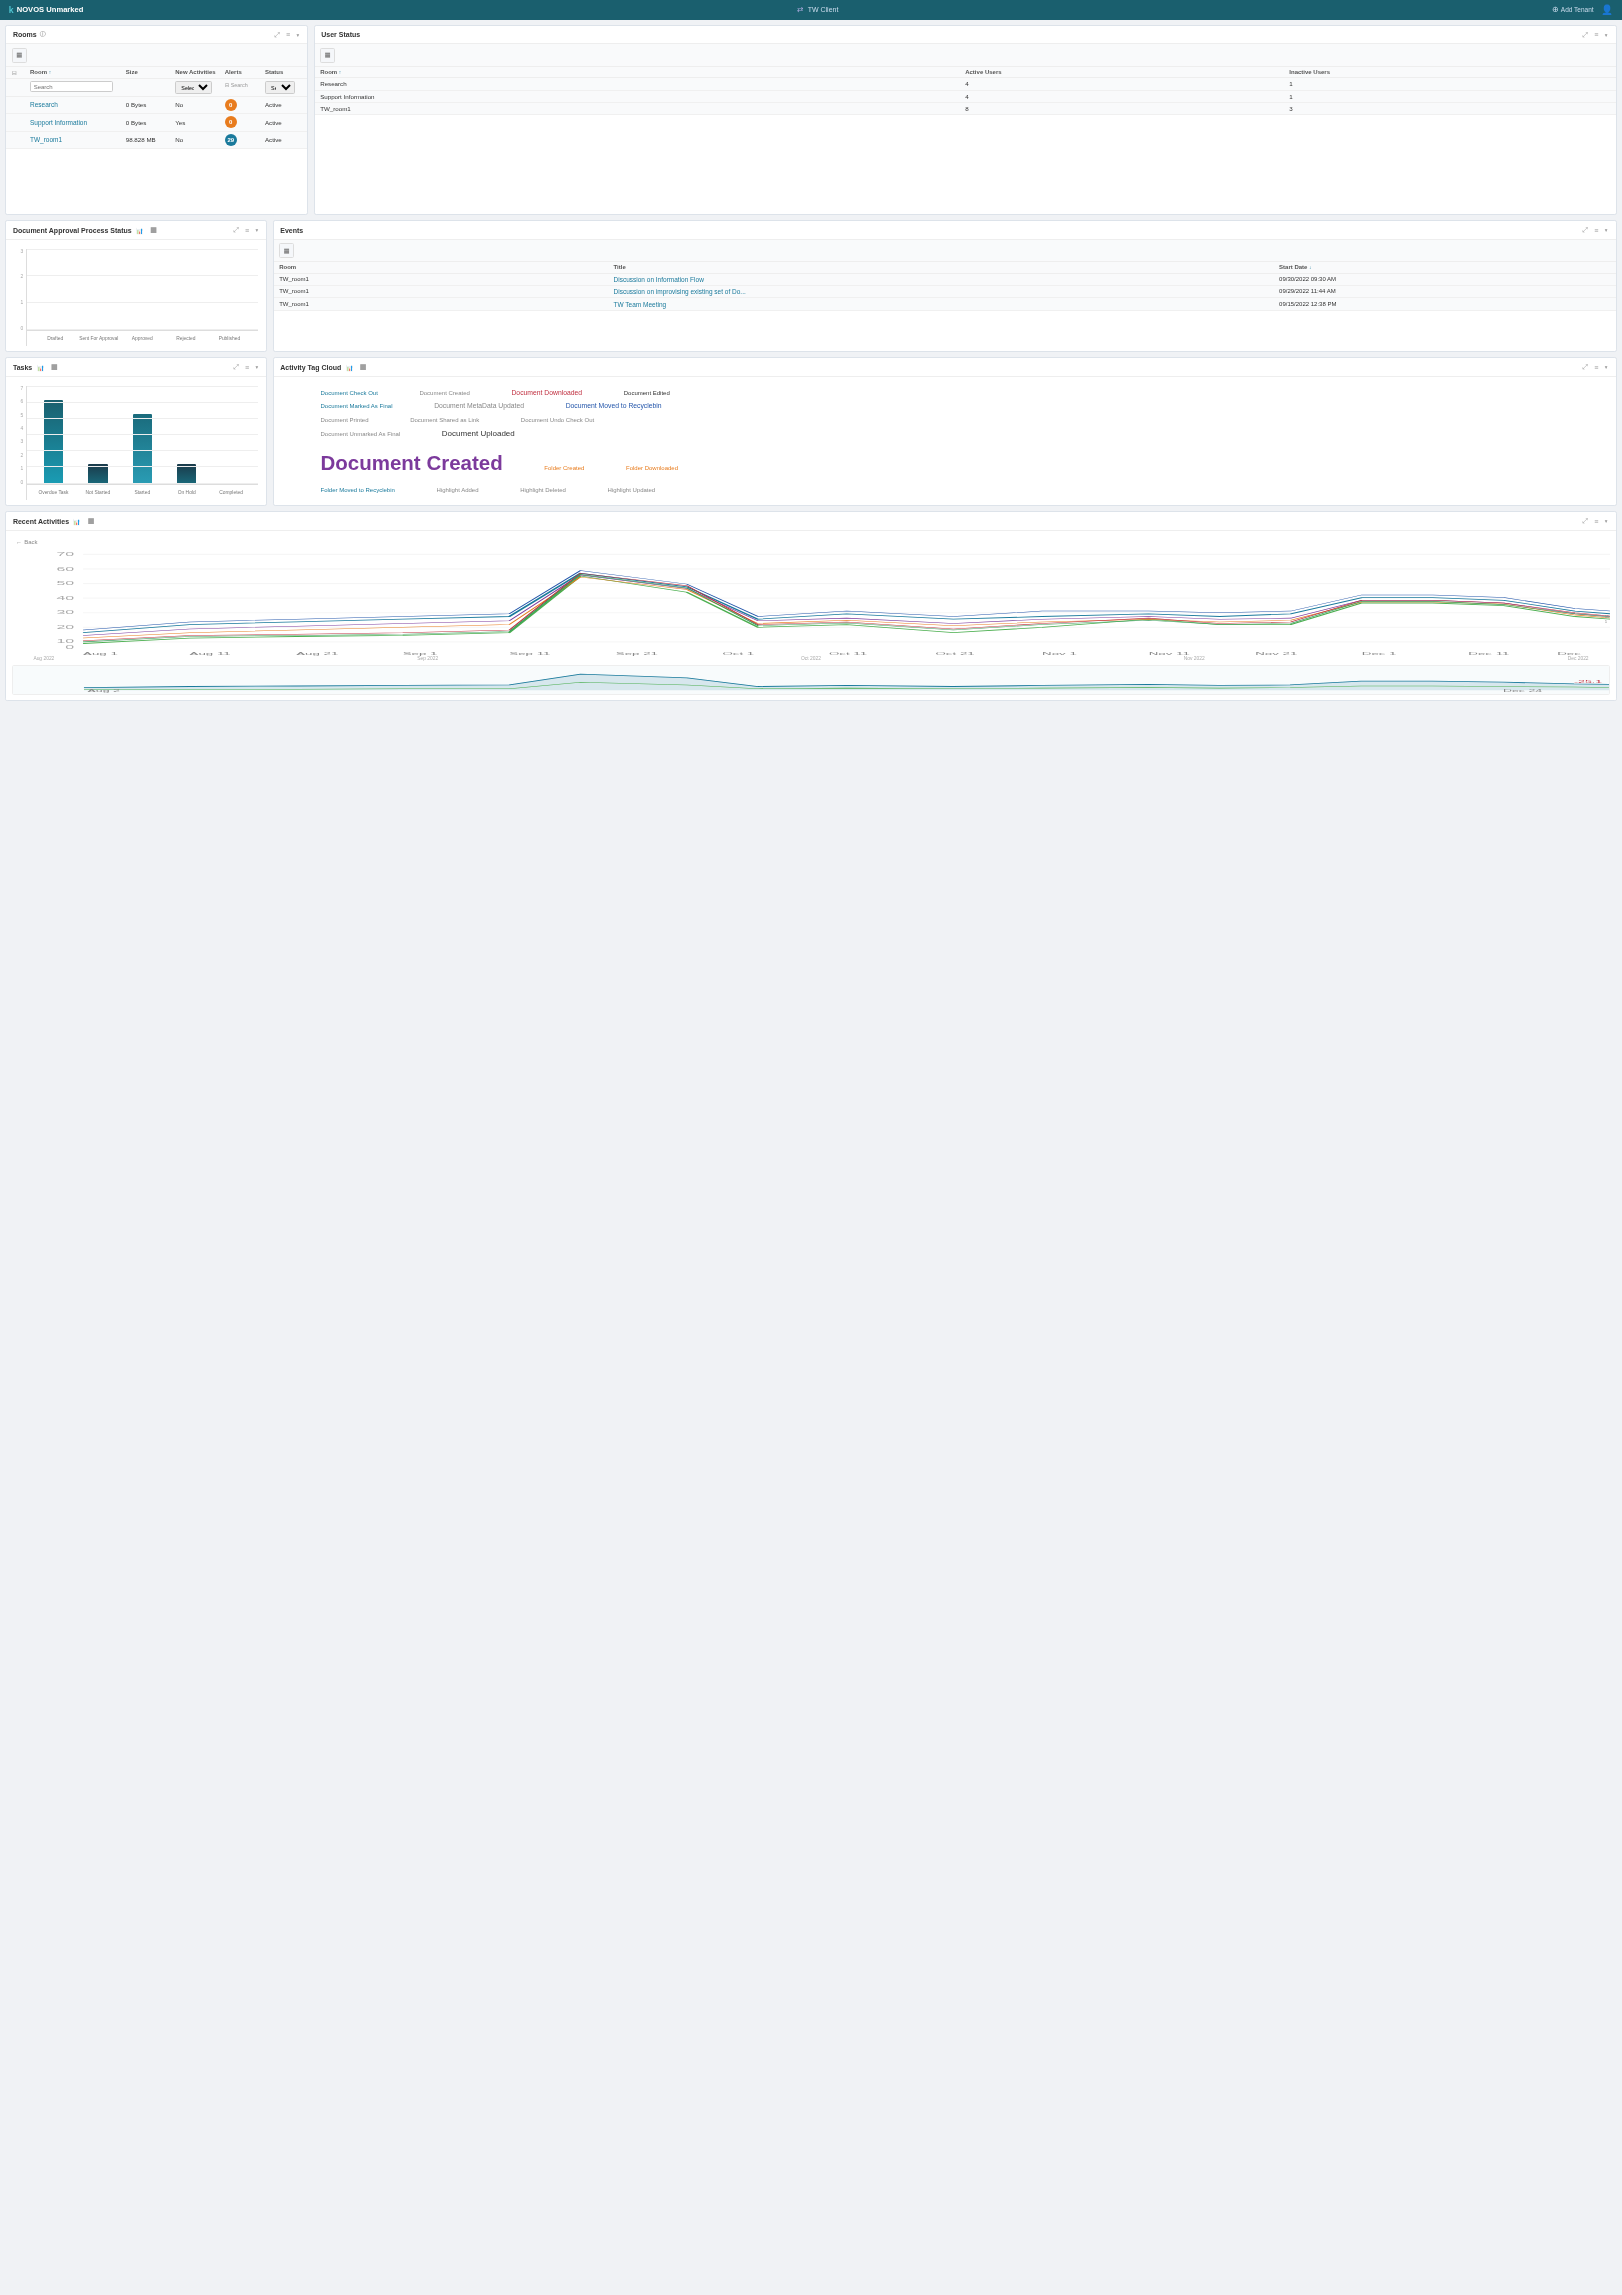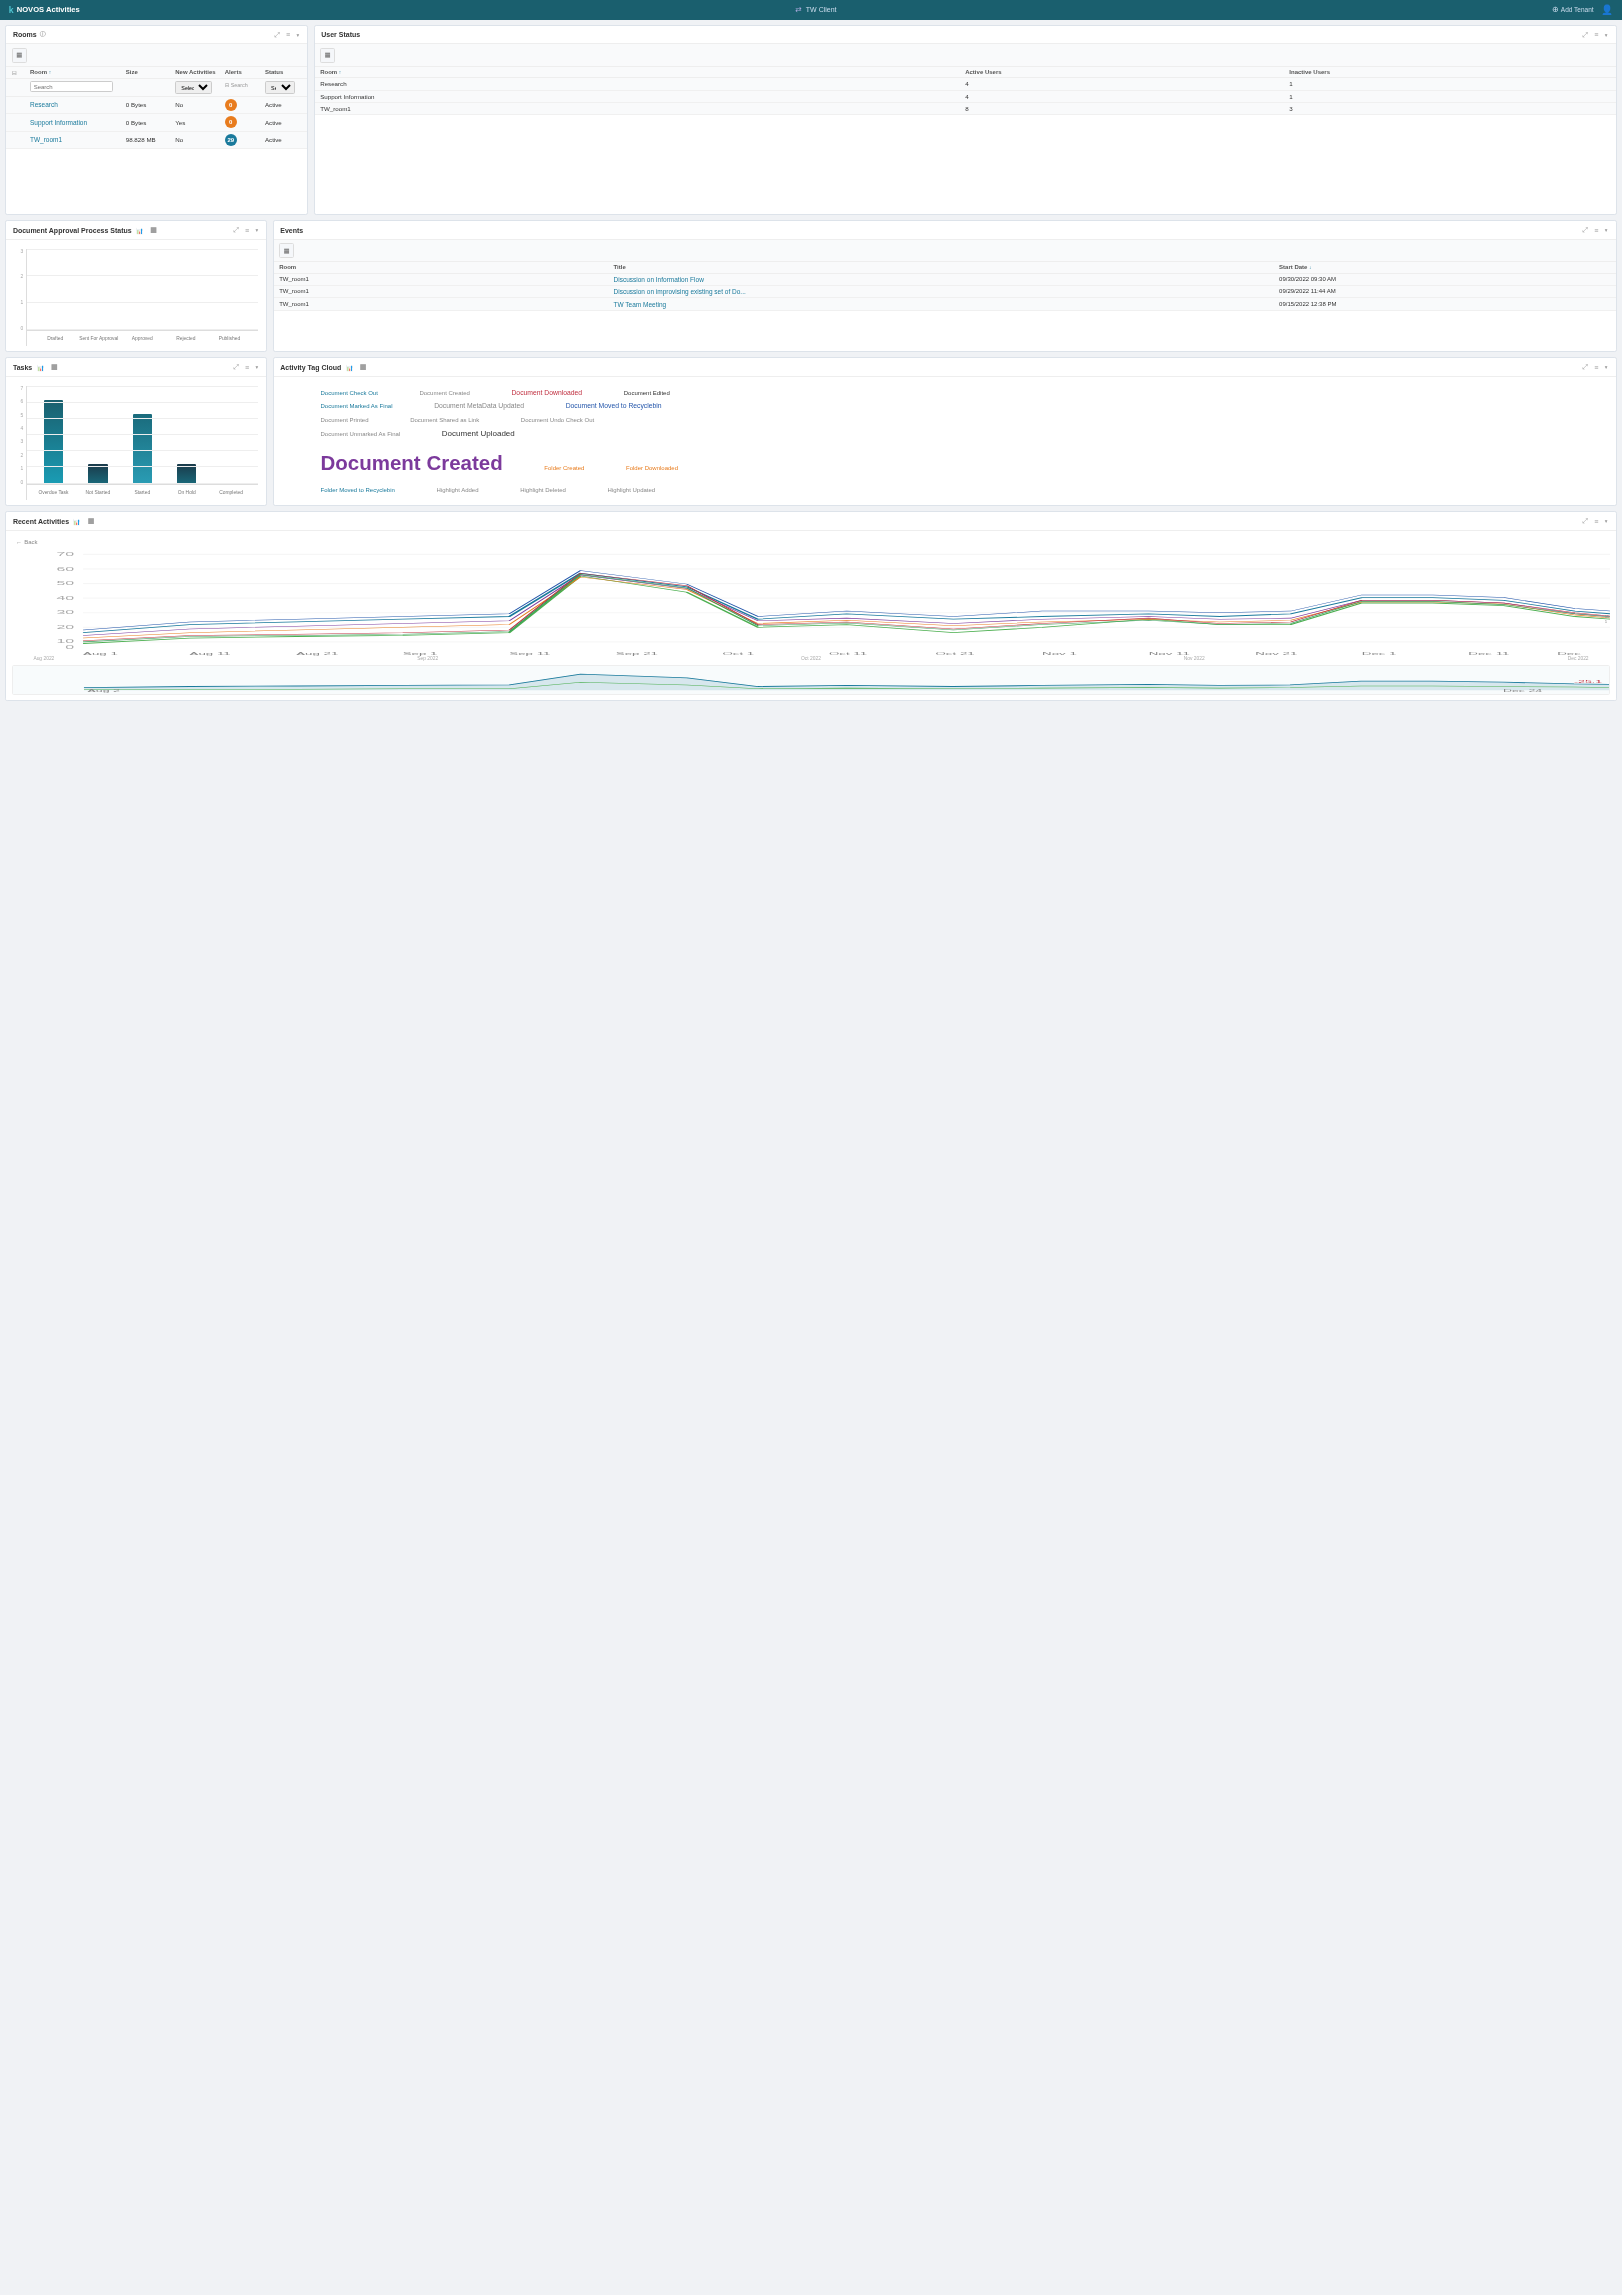--- a/index.html
+++ b/index.html
@@ -109,21 +109,21 @@
 
     
     .tbl-icon { width: 15px; height: 15px; border: 0.5px solid #ddd; border-radius: 1.6px; background: #f5f7fa; cursor: pointer; display: flex; align-items: center; justify-content: center; font-size: 6.5px; color: #666; }
   </style>
 </head>
 <body>
 
 <nav class="topnav">
   <div class="topnav-brand">
     <span style="color:#4fc3d0;font-weight:800;font-size:8.7px;">k</span>
-    <span>NOVOS Activities</span>
+    <span>NOVOS Unmarked</span>
   </div>
   <div class="topnav-center">
     <span style="font-size:7.6px; color:#aad;">⇄</span>
     <span>TW Client</span>
   </div>
   <div class="topnav-right">
     <span style="display:flex;align-items:center;gap:2.2px;">
       <span style="font-size:8px;">⊕</span>
       <span>Add Tenant</span>
     </span>

